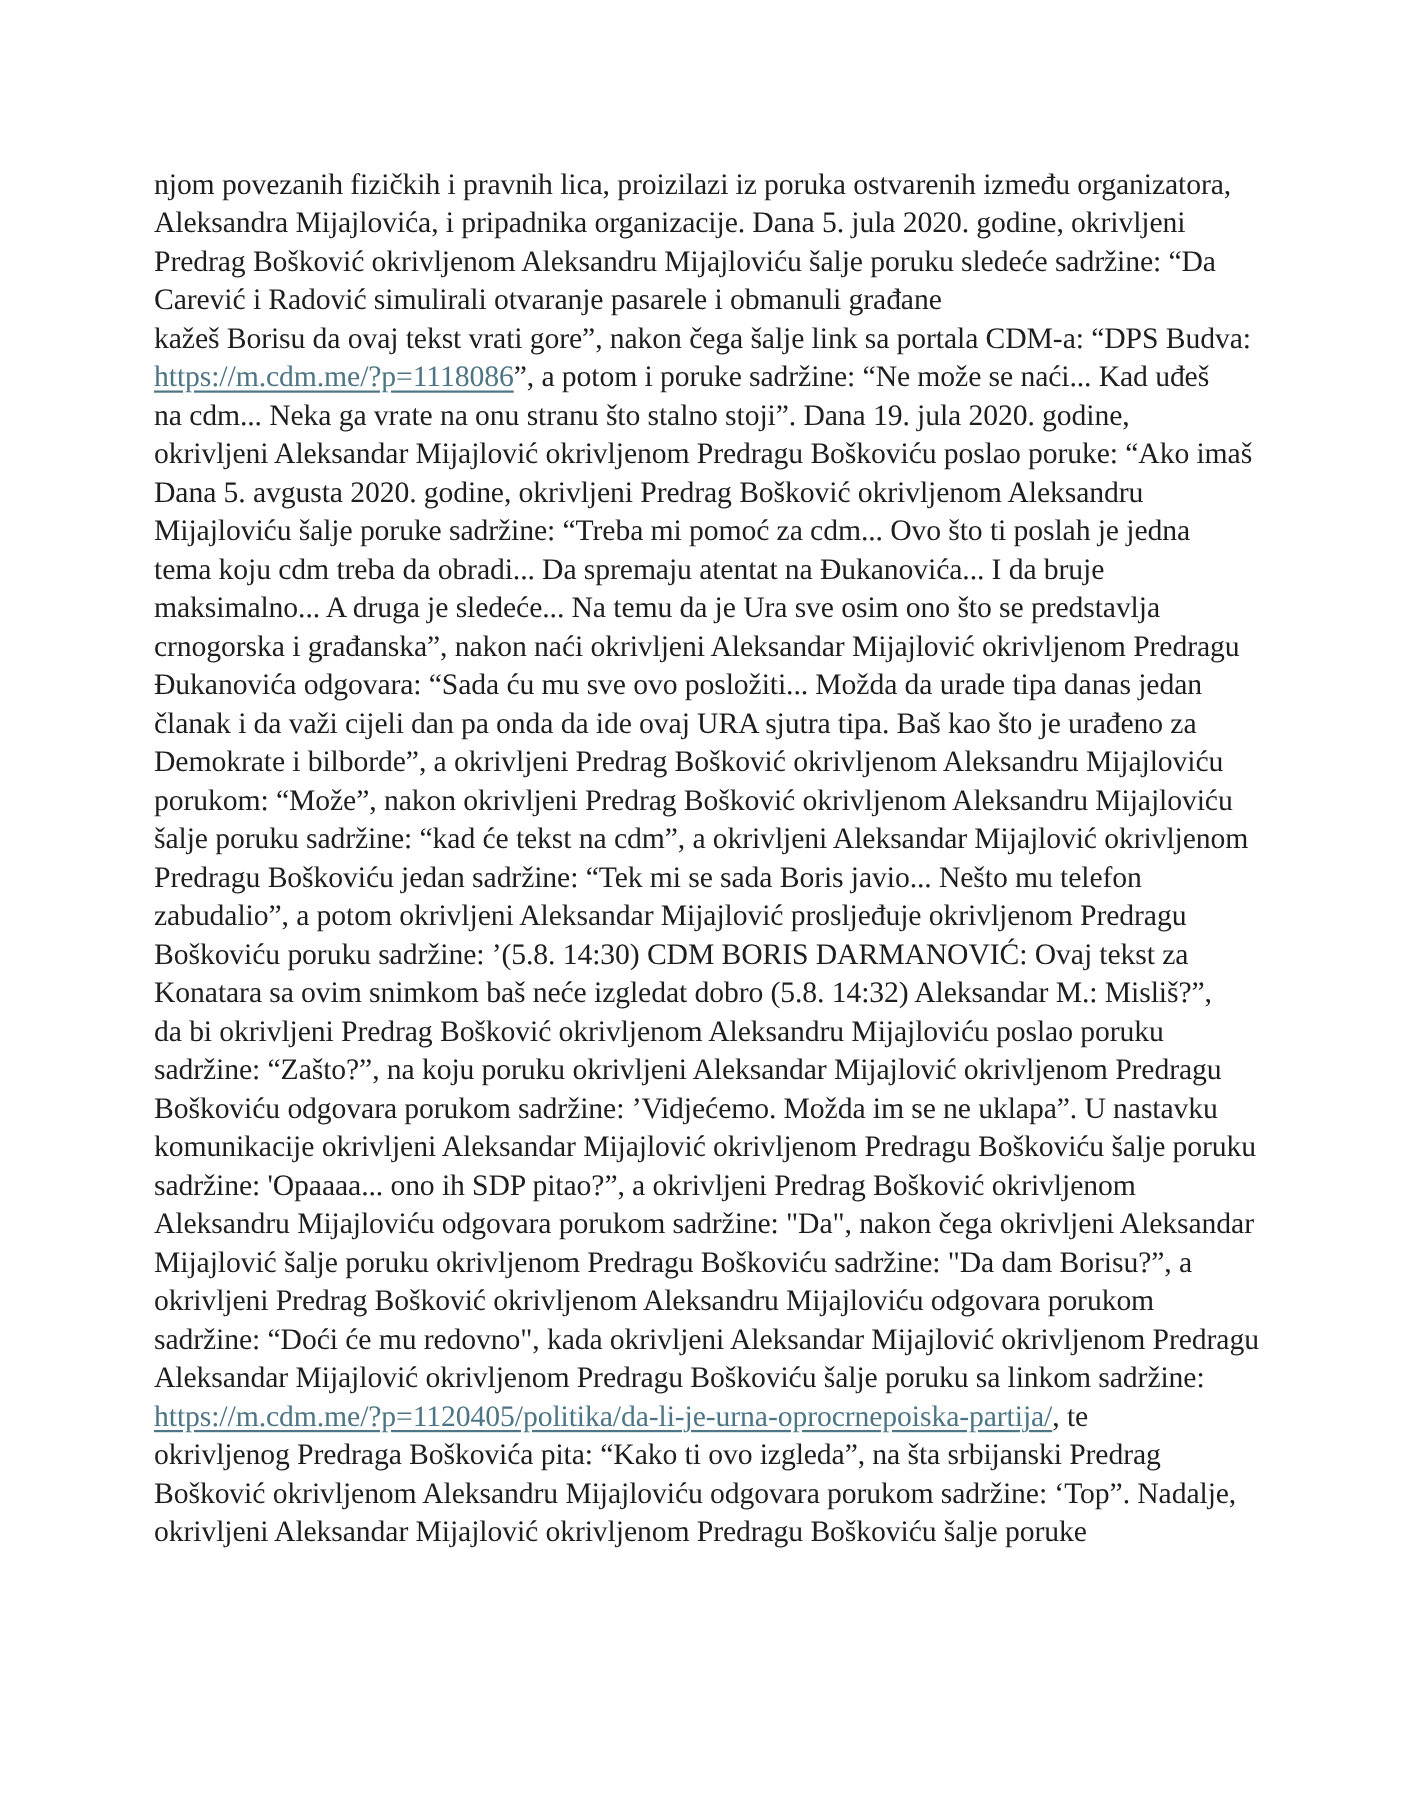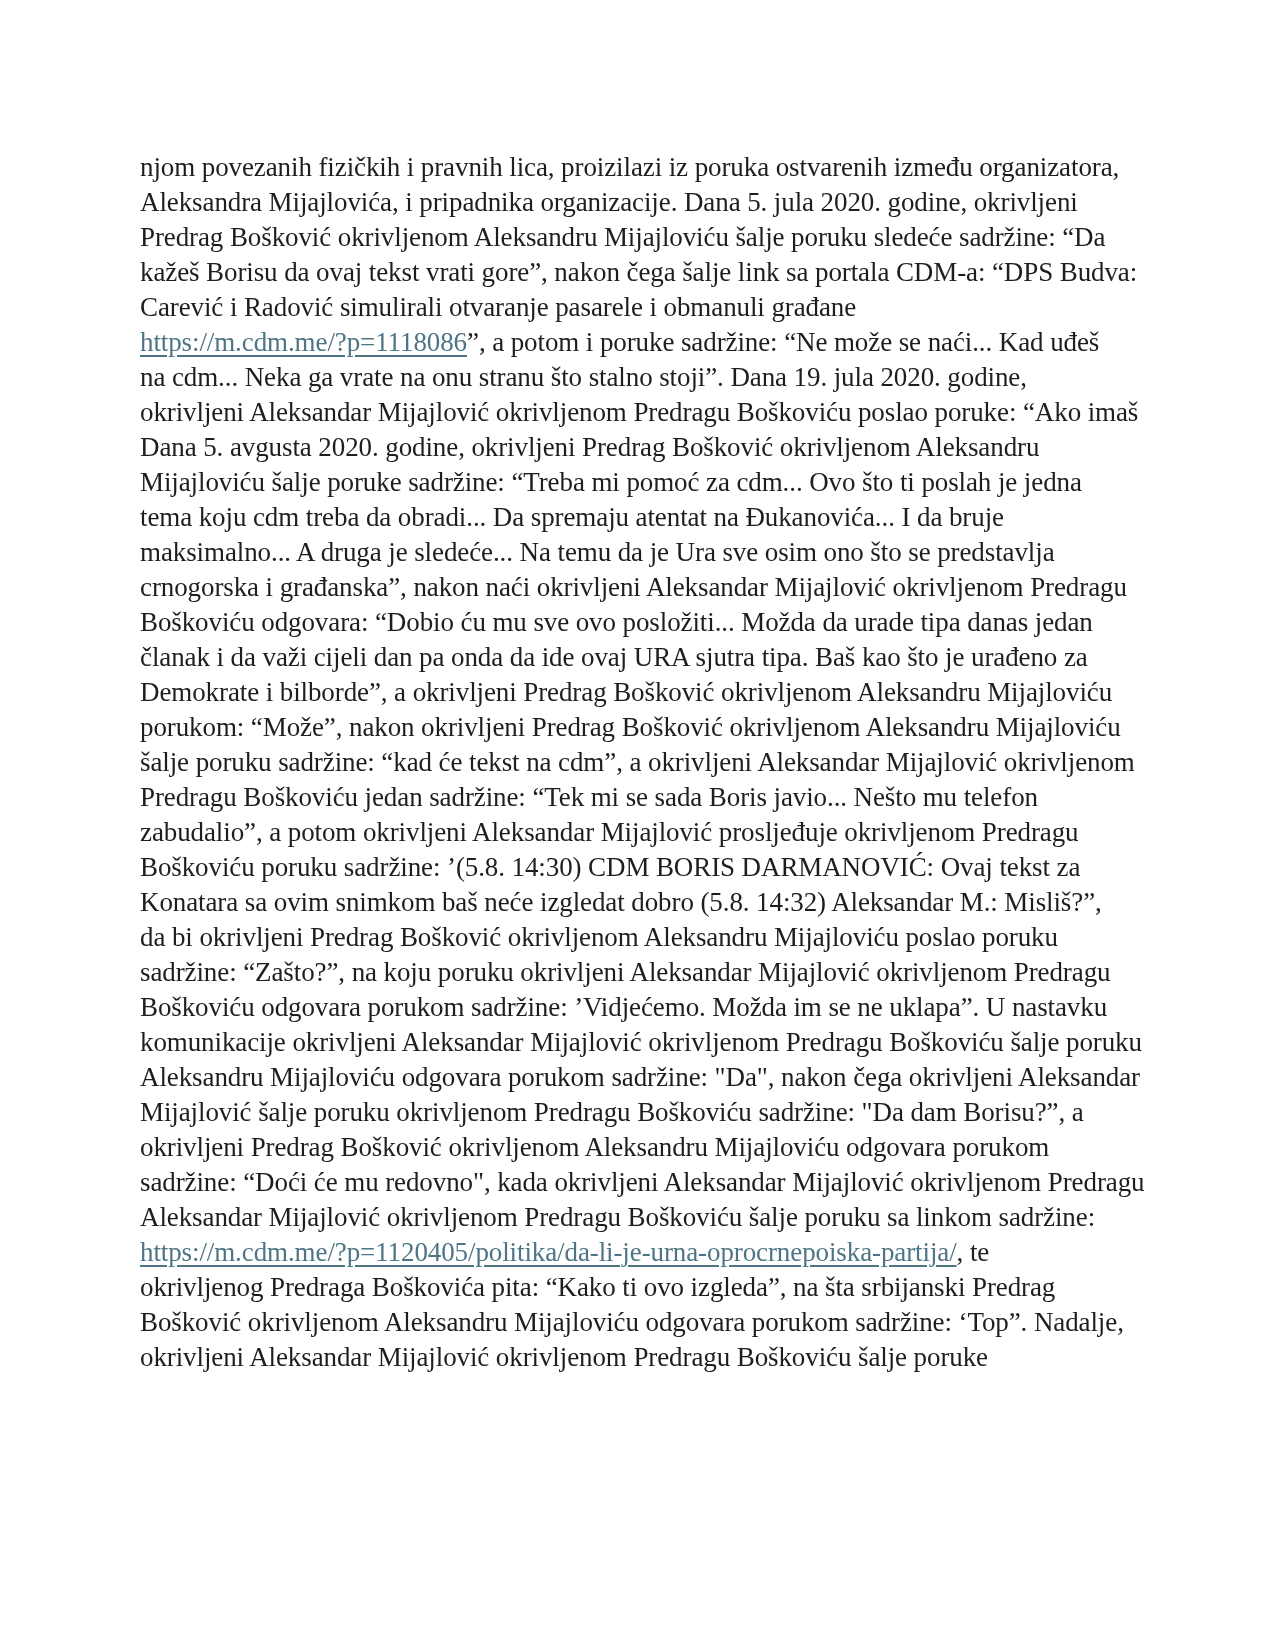--- a/index.html
+++ b/index.html
@@ -40,43 +40,44 @@
   }
 </style>
 </head>
 <body>
 
 <div class="page">
   <div class="doc-body">
       <div class="line"><span>njom povezanih fizičkih i pravnih lica, proizilazi iz poruka ostvarenih između organizatora,</span></div>
       <div class="line"><span>Aleksandra Mijajlovića, i pripadnika organizacije. Dana 5. jula 2020. godine, okrivljeni</span></div>
       <div class="line"><span>Predrag Bošković okrivljenom Aleksandru Mijajloviću šalje poruku sledeće sadržine: “Da</span></div>
+      <div class="line"><span>Carević i Radović simulirali otvaranje pasarele i obmanuli građane</span></div>
       <div class="line"><span>kažeš Borisu da ovaj tekst vrati gore”, nakon čega šalje link sa portala CDM-a: “DPS Budva:</span></div>
-      <div class="line"><span>Carević i Radović simulirali otvaranje pasarele i obmanuli građane</span></div>
       <div class="line"><a class="doc-link">https://m.cdm.me/?p=1118086</a><span>”, a potom i poruke sadržine: “Ne može se naći... Kad uđeš</span></div>
       <div class="line"><span>na cdm... Neka ga vrate na onu stranu što stalno stoji”. Dana 19. jula 2020. godine,</span></div>
       <div class="line"><span>okrivljeni Aleksandar Mijajlović okrivljenom Predragu Boškoviću poslao poruke: “Ako imaš</span></div>
       <div class="line"><span>Dana 5. avgusta 2020. godine, okrivljeni Predrag Bošković okrivljenom Aleksandru</span></div>
       <div class="line"><span>Mijajloviću šalje poruke sadržine: “Treba mi pomoć za cdm... Ovo što ti poslah je jedna</span></div>
       <div class="line"><span>tema koju cdm treba da obradi... Da spremaju atentat na Đukanovića... I da bruje</span></div>
       <div class="line"><span>maksimalno... A druga je sledeće... Na temu da je Ura sve osim ono što se predstavlja</span></div>
       <div class="line"><span>crnogorska i građanska”, nakon naći okrivljeni Aleksandar Mijajlović okrivljenom Predragu</span></div>
-      <div class="line"><span>Boškoviću odgovara: “Dobio ću mu sve ovo posložiti... Možda da urade tipa danas jedan</span></div>
+      <div class="line"><span>Đukanovića odgovara: “Sada ću mu sve ovo posložiti... Možda da urade tipa danas jedan</span></div>
       <div class="line"><span>članak i da važi cijeli dan pa onda da ide ovaj URA sjutra tipa. Baš kao što je urađeno za</span></div>
       <div class="line"><span>Demokrate i bilborde”, a okrivljeni Predrag Bošković okrivljenom Aleksandru Mijajloviću</span></div>
       <div class="line"><span>porukom: “Može”, nakon okrivljeni Predrag Bošković okrivljenom Aleksandru Mijajloviću</span></div>
       <div class="line"><span>šalje poruku sadržine: “kad će tekst na cdm”, a okrivljeni Aleksandar Mijajlović okrivljenom</span></div>
       <div class="line"><span>Predragu Boškoviću jedan sadržine: “Tek mi se sada Boris javio... Nešto mu telefon</span></div>
       <div class="line"><span>zabudalio”, a potom okrivljeni Aleksandar Mijajlović prosljeđuje okrivljenom Predragu</span></div>
       <div class="line"><span>Boškoviću poruku sadržine: ’(5.8. 14:30) CDM BORIS DARMANOVIĆ: Ovaj tekst za</span></div>
       <div class="line"><span>Konatara sa ovim snimkom baš neće izgledat dobro (5.8. 14:32) Aleksandar M.: Misliš?”,</span></div>
       <div class="line"><span>da bi okrivljeni Predrag Bošković okrivljenom Aleksandru Mijajloviću poslao poruku</span></div>
       <div class="line"><span>sadržine: “Zašto?”, na koju poruku okrivljeni Aleksandar Mijajlović okrivljenom Predragu</span></div>
       <div class="line"><span>Boškoviću odgovara porukom sadržine: ’Vidjećemo. Možda im se ne uklapa”. U nastavku</span></div>
       <div class="line"><span>komunikacije okrivljeni Aleksandar Mijajlović okrivljenom Predragu Boškoviću šalje poruku</span></div>
+      <div class="line"><span>sadržine: 'Opaaaa... ono ih SDP pitao?”, a okrivljeni Predrag Bošković okrivljenom</span></div>
       <div class="line"><span>Aleksandru Mijajloviću odgovara porukom sadržine: "Da", nakon čega okrivljeni Aleksandar</span></div>
       <div class="line"><span>Mijajlović šalje poruku okrivljenom Predragu Boškoviću sadržine: "Da dam Borisu?”, a</span></div>
       <div class="line"><span>okrivljeni Predrag Bošković okrivljenom Aleksandru Mijajloviću odgovara porukom</span></div>
       <div class="line"><span>sadržine: “Doći će mu redovno", kada okrivljeni Aleksandar Mijajlović okrivljenom Predragu</span></div>
       <div class="line"><span>Aleksandar Mijajlović okrivljenom Predragu Boškoviću šalje poruku sa linkom sadržine:</span></div>
       <div class="line"><a class="doc-link">https://m.cdm.me/?p=1120405/politika/da-li-je-urna-oprocrnepoiska-partija/</a><span>, te</span></div>
       <div class="line"><span>okrivljenog Predraga Boškovića pita: “Kako ti ovo izgleda”, na šta srbijanski Predrag</span></div>
       <div class="line"><span>Bošković okrivljenom Aleksandru Mijajloviću odgovara porukom sadržine: ‘Top”. Nadalje,</span></div>
       <div class="line"><span>okrivljeni Aleksandar Mijajlović okrivljenom Predragu Boškoviću šalje poruke</span></div>
     </div>

